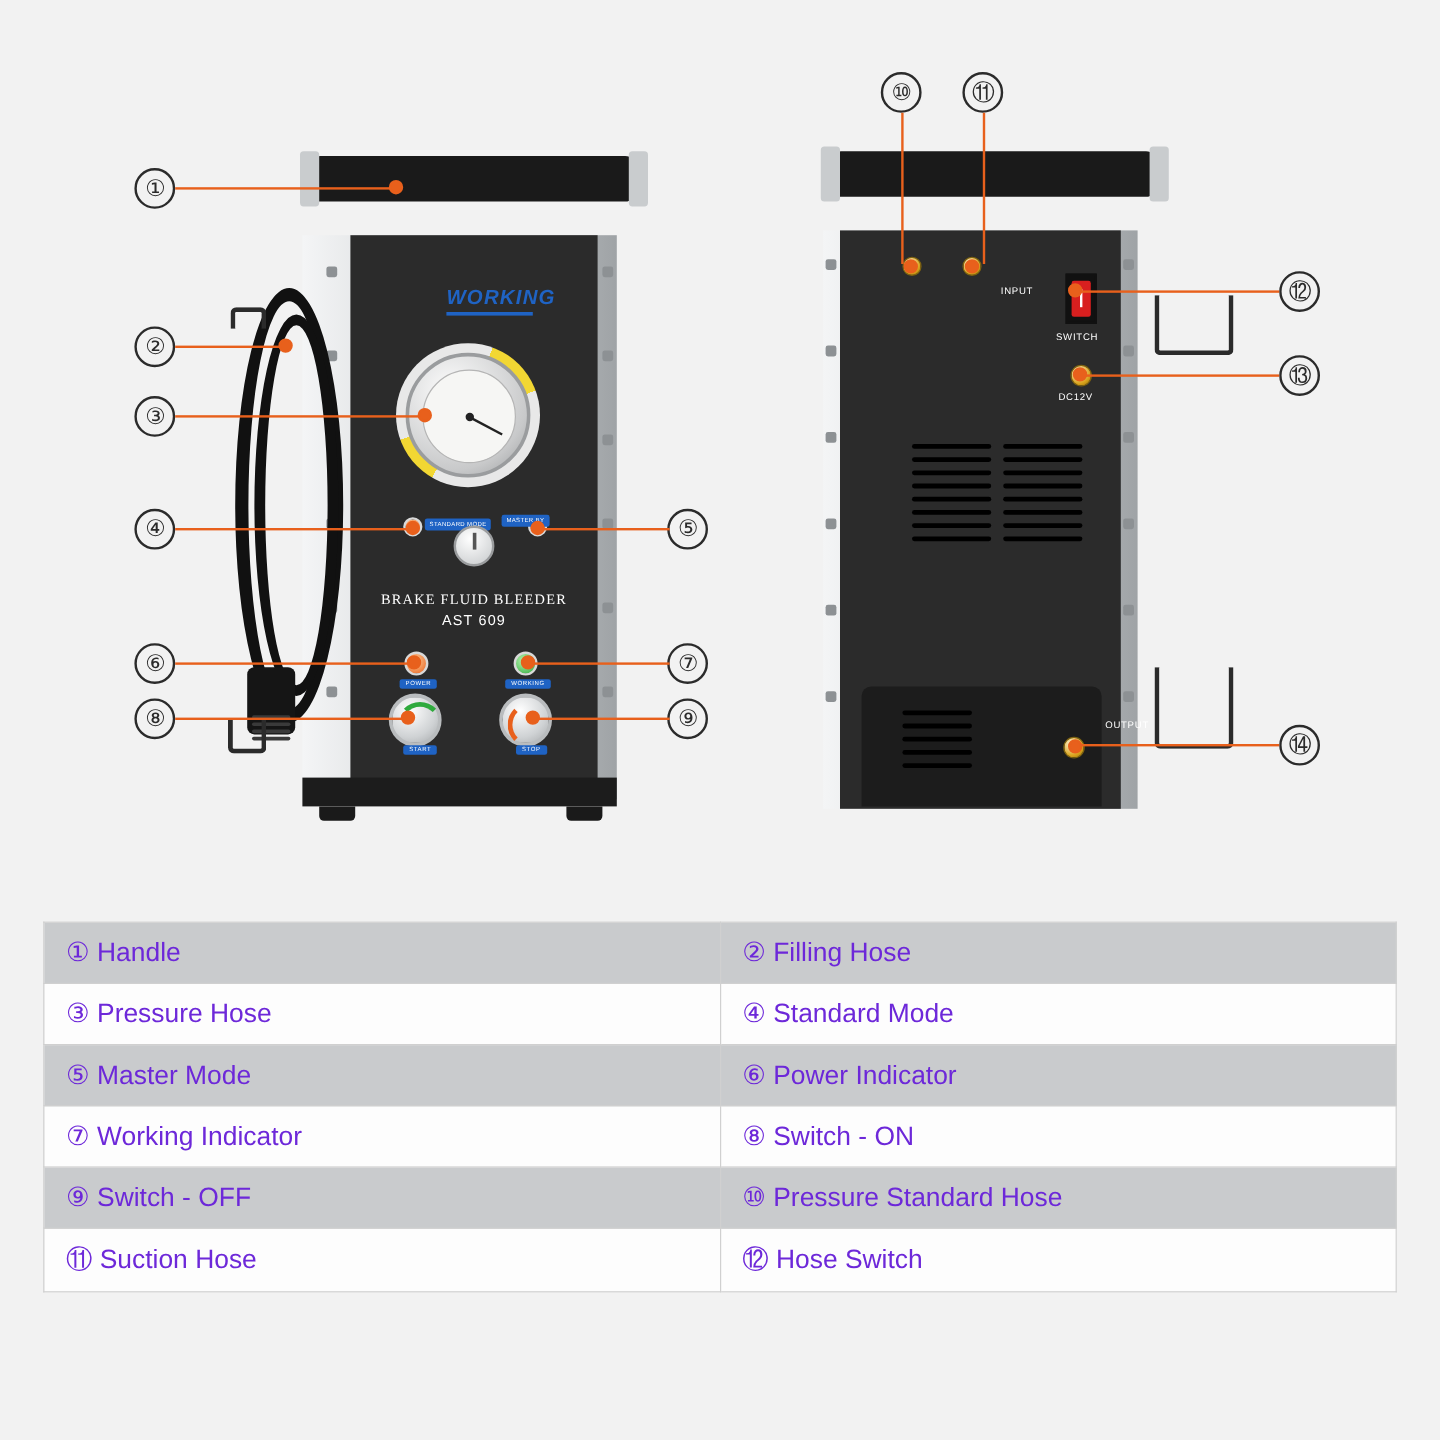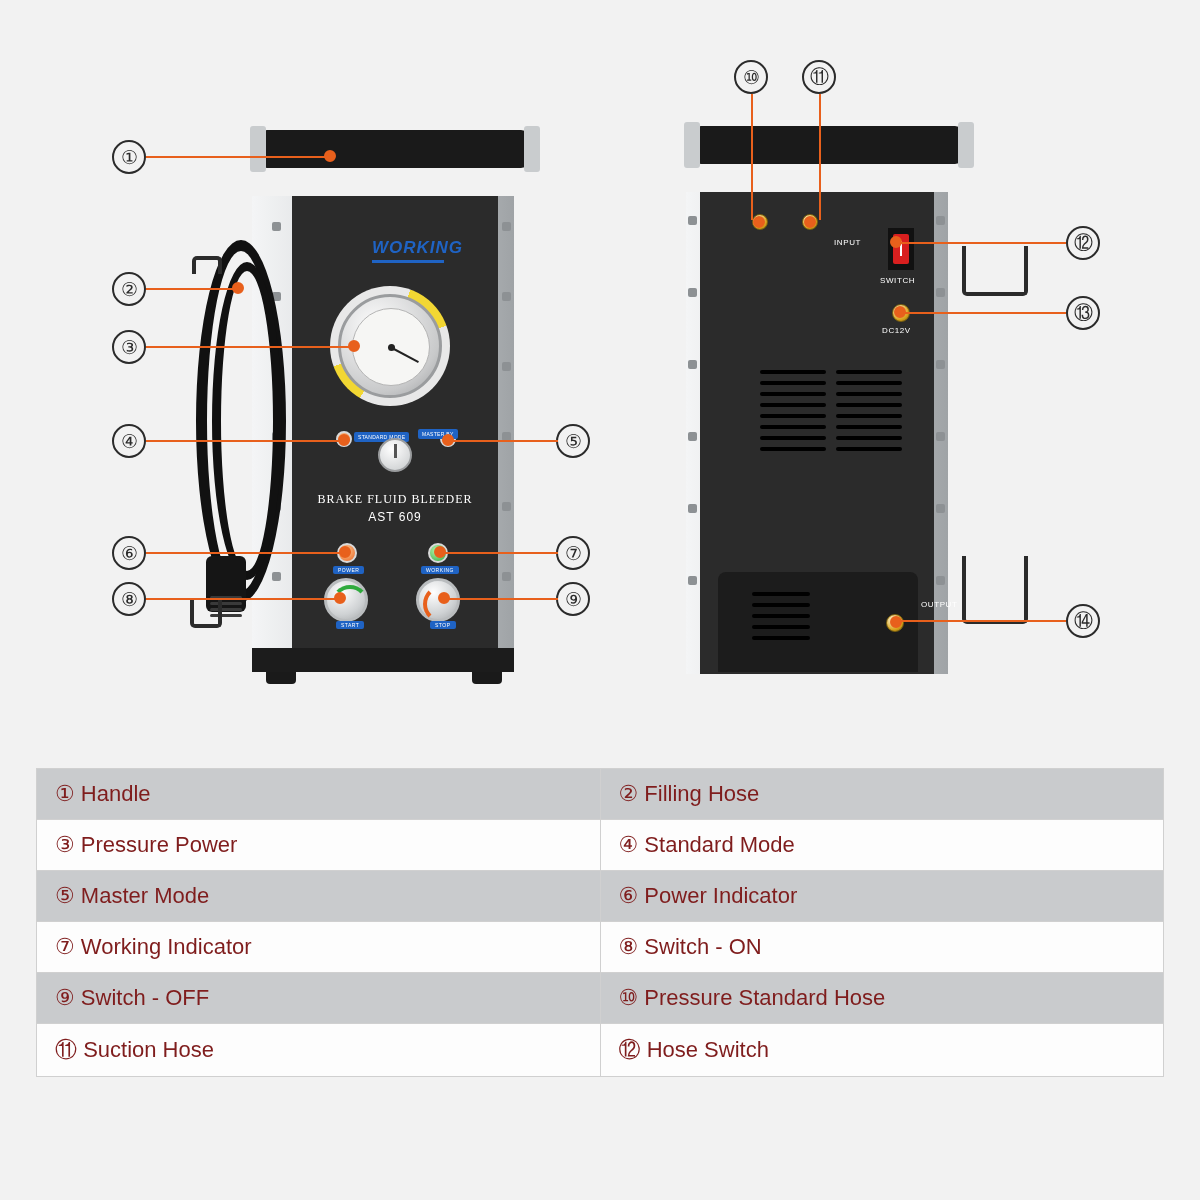--- a/index.html
+++ b/index.html
@@ -123,21 +123,21 @@
   .hook{position:absolute;border:4px solid #2b2b2b;border-top:none;border-radius:0 0 5px 5px;}
 
   
   .legend{
     position:absolute;left:36px;top:768px;width:1128px;
     border-collapse:collapse;
   }
   .legend td{
     width:50%;
     padding:11px 0 11px 18px;
-    font-size:22px;color:#7f1d1d;
+    font-size:22px;color:#6d28d9;
     border:1px solid #d0d0d0;
     height:28px;
     vertical-align:middle;
   }
   .legend tr.alt td{background:#c9cbcd;}
   .legend tr td{background:#fdfdfd;}
   .legend tr.alt td{background:#c9cbcd;}
 </style>
 </head>
 <body>
@@ -350,21 +350,21 @@
   <div class="lead h" style="left:900px;top:620px;width:166px;"></div>
   <div class="dot" style="left:890px;top:616px;"></div>
 
   <table class="legend">
     <tbody>
       <tr class="alt">
         <td><span>①</span> <span>Handle</span></td>
         <td><span>②</span> <span>Filling Hose</span></td>
       </tr>
       <tr>
-        <td><span>③</span> <span>Pressure Power</span></td>
+        <td><span>③</span> <span>Pressure Hose</span></td>
         <td><span>④</span> <span>Standard Mode</span></td>
       </tr>
       <tr class="alt">
         <td><span>⑤</span> <span>Master Mode</span></td>
         <td><span>⑥</span> <span>Power Indicator</span></td>
       </tr>
       <tr>
         <td><span>⑦</span> <span>Working Indicator</span></td>
         <td><span>⑧</span> <span>Switch - ON</span></td>
       </tr>

